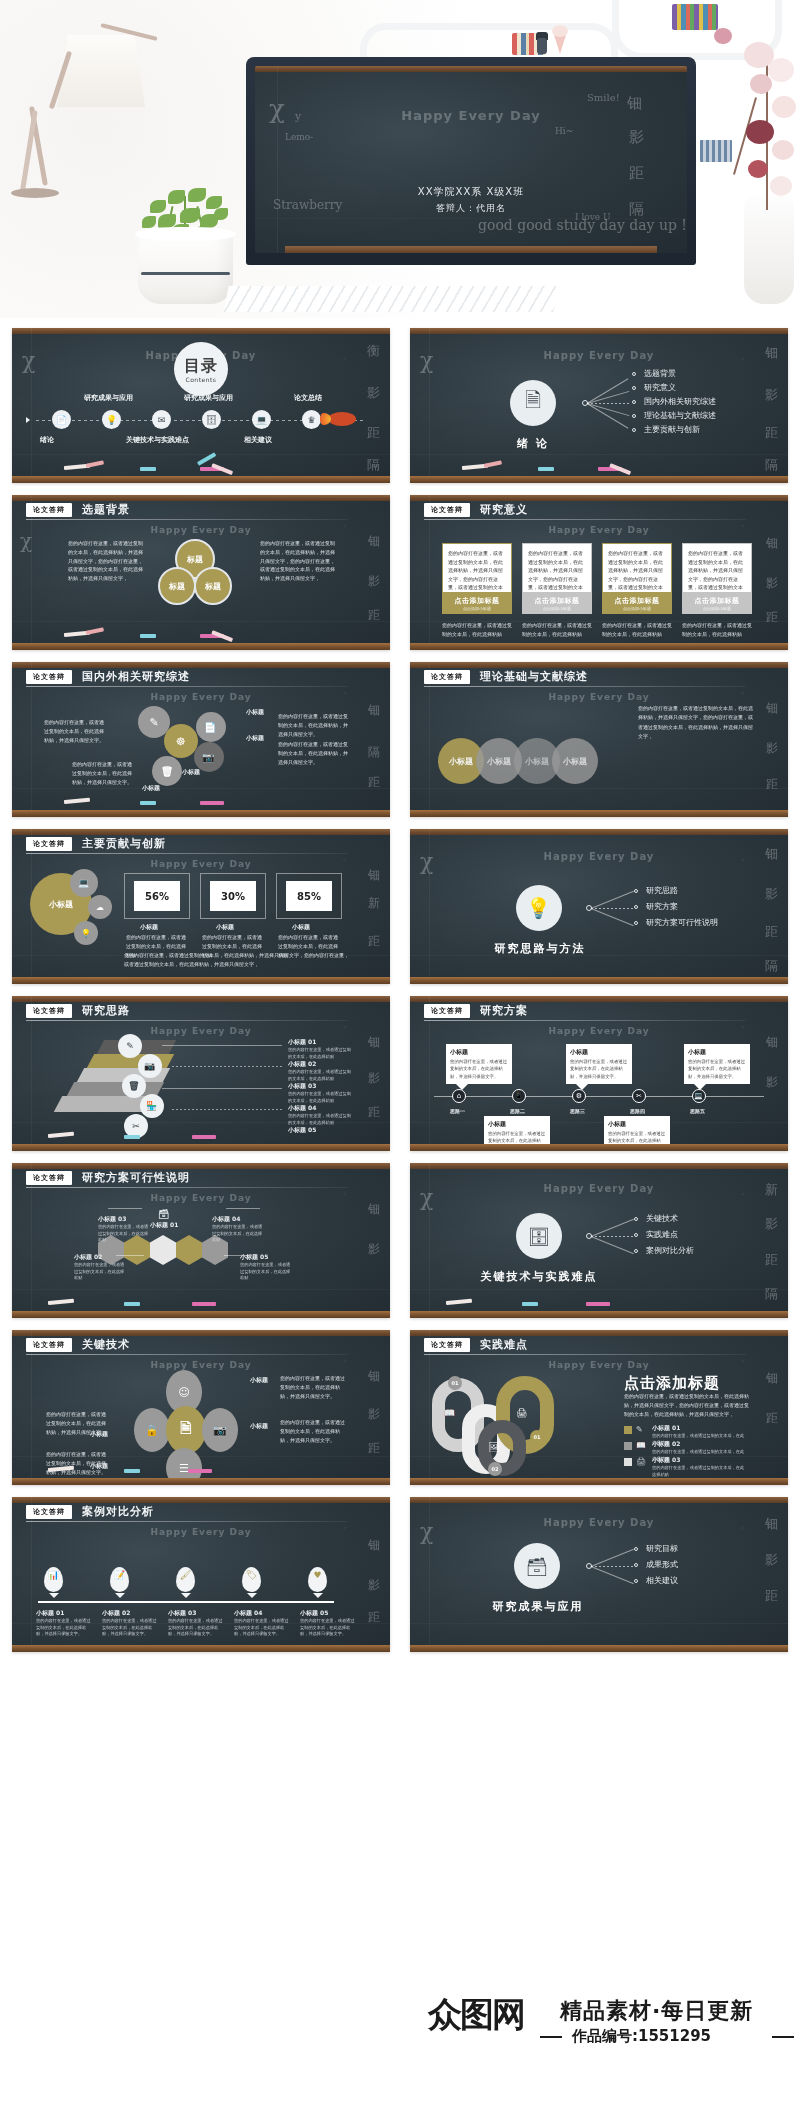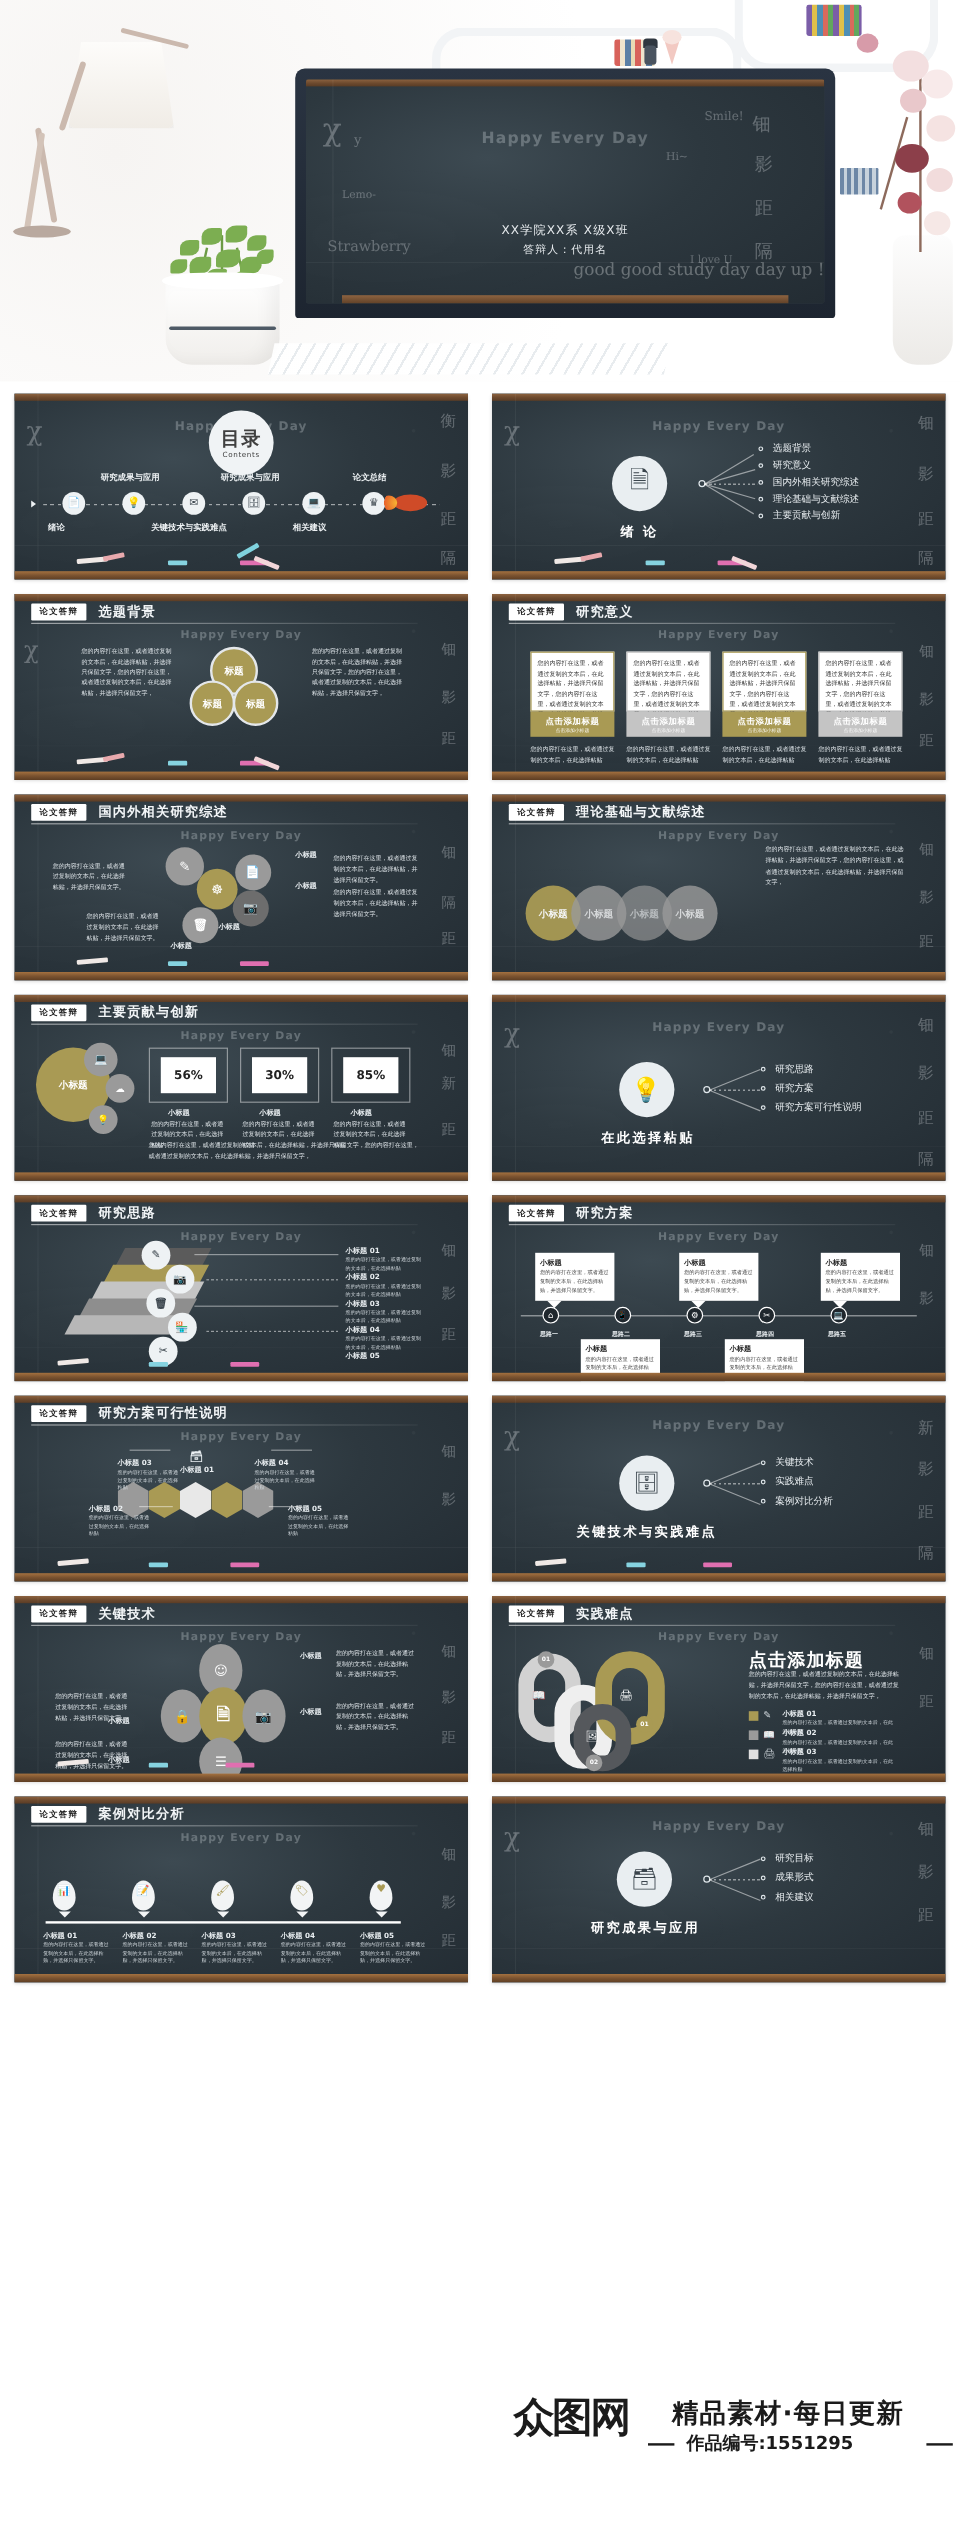--- a/index.html
+++ b/index.html
@@ -335,21 +335,21 @@
   </div>
 
   <div class="monitor">
     <div class="mon-bezel"></div>
     <div class="mon-screen">
       <div class="board">
         <div class="board-top"></div>
         <div class="chalk-scribbles"></div>
         <span class="chalk-glyph" style="left:14px;top:28px;font-size:26px;">χ</span>
         <span class="chalk-glyph" style="left:40px;top:44px;font-size:11px;">y</span>
-        <span class="chalk-glyph" style="left:30px;top:66px;font-size:9px;margin-top:26px;">Lemo-</span>
+        <span class="chalk-glyph" style="left:30px;top:66px;font-size:9px;">Lemo-</span>
         <span class="chalk-glyph" style="left:332px;top:26px;font-size:10px;">Smile!</span>
         <span class="chalk-glyph" style="left:372px;top:28px;font-size:15px;">钿</span>
         <span class="chalk-glyph" style="left:374px;top:62px;font-size:15px;">影</span>
         <span class="chalk-glyph" style="left:374px;top:98px;font-size:15px;">距</span>
         <span class="chalk-glyph" style="left:374px;top:134px;font-size:15px;">隔</span>
         <span class="chalk-glyph" style="left:300px;top:60px;font-size:9px;">Hi~</span>
         <span class="chalk-glyph" style="left:18px;top:132px;font-size:12px;">Strawberry</span>
         <span class="chalk-glyph" style="left:320px;top:146px;font-size:9px;">I love U</span>
 
         <div class="happy hero-happy">Happy Every Day</div>
@@ -653,21 +653,21 @@
         <div class="board-top"></div>
         <div class="chalk-scribbles"></div>
       <span class="chalk-glyph" style="left:10px;top:20px;font-size:22px;">χ</span>
       <span class="chalk-glyph" style="left:355px;top:16px;font-size:13px;">钿</span>
       <span class="chalk-glyph" style="left:355px;top:56px;font-size:13px;">影</span>
       <span class="chalk-glyph" style="left:355px;top:94px;font-size:13px;">距</span>
       <span class="chalk-glyph" style="left:355px;top:128px;font-size:13px;">隔</span>
       <div class="happy" style="top:22px;font-size:10px;">Happy Every Day</div>
 
       <div class="sec-circle" style="left:106px;top:56px;font-size:20px;">💡</div>
-      <div class="sec-name" style="left:72px;top:112px;width:116px;">在此选择粘贴</div>
+      <div class="sec-name" style="left:72px;top:112px;width:116px;">研究思路与方法</div>
 
       <div class="sec-hub" style="left:176px;top:76px;"></div>
       <div class="sec-ray" style="left:181px;top:79px;width:46px;transform:rotate(-22deg);"></div>
       <div class="sec-ray" style="left:181px;top:79px;width:44px;background:repeating-linear-gradient(90deg,rgba(255,255,255,.6) 0 2px,transparent 2px 4px);"></div>
       <div class="sec-ray" style="left:181px;top:79px;width:46px;transform:rotate(22deg);"></div>
 
       <div class="sec-dot" style="left:224px;top:60px;"></div>
       <div class="sec-dot" style="left:224px;top:76px;"></div>
       <div class="sec-dot" style="left:224px;top:92px;"></div>
 

